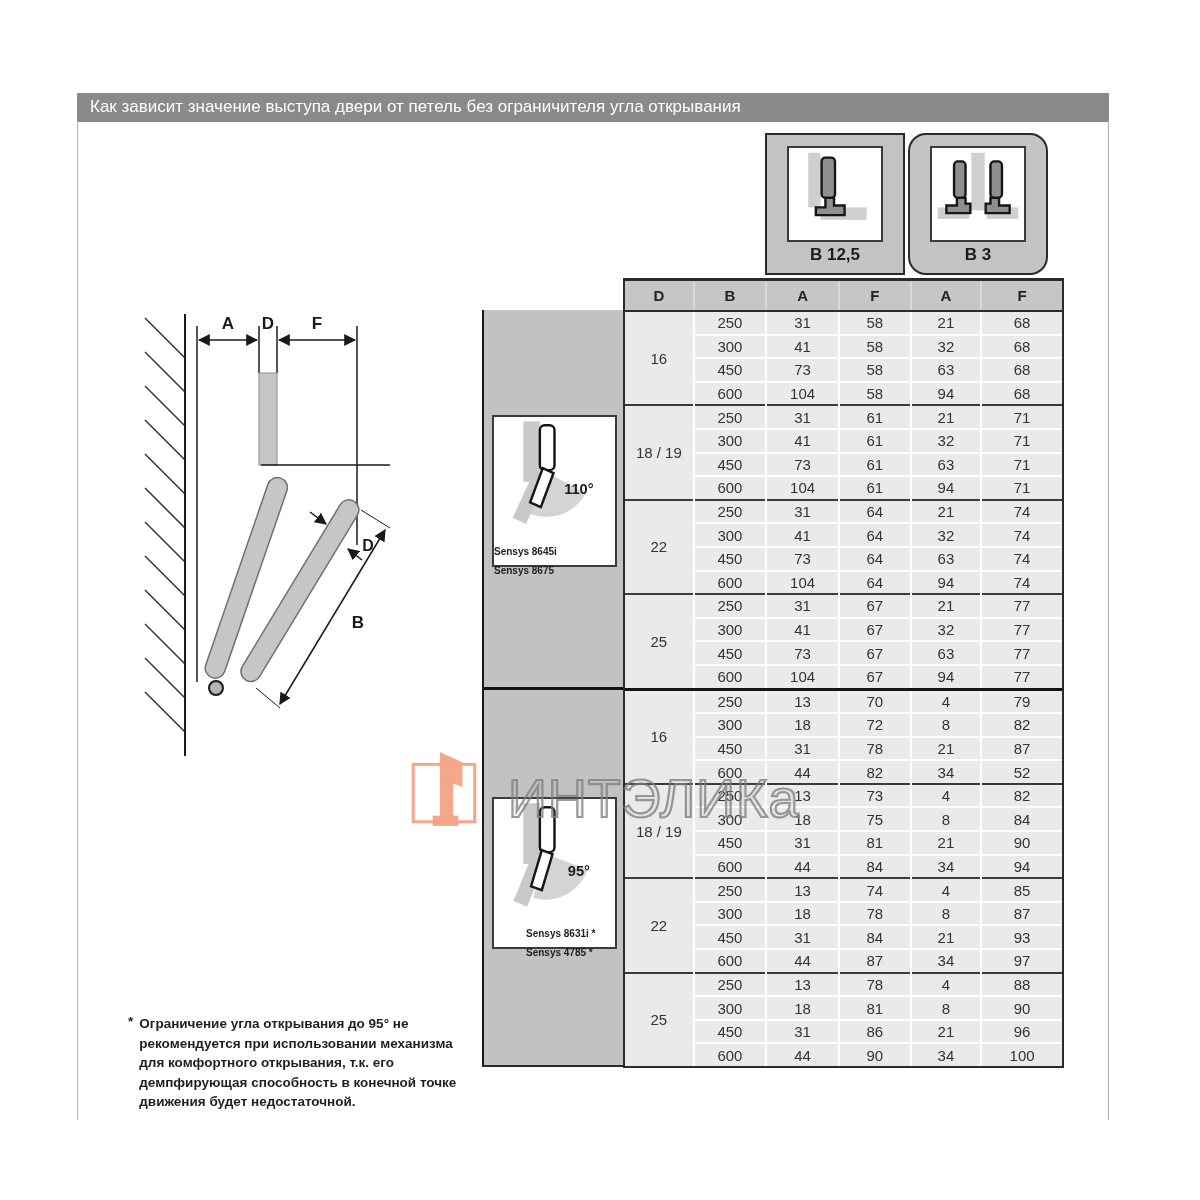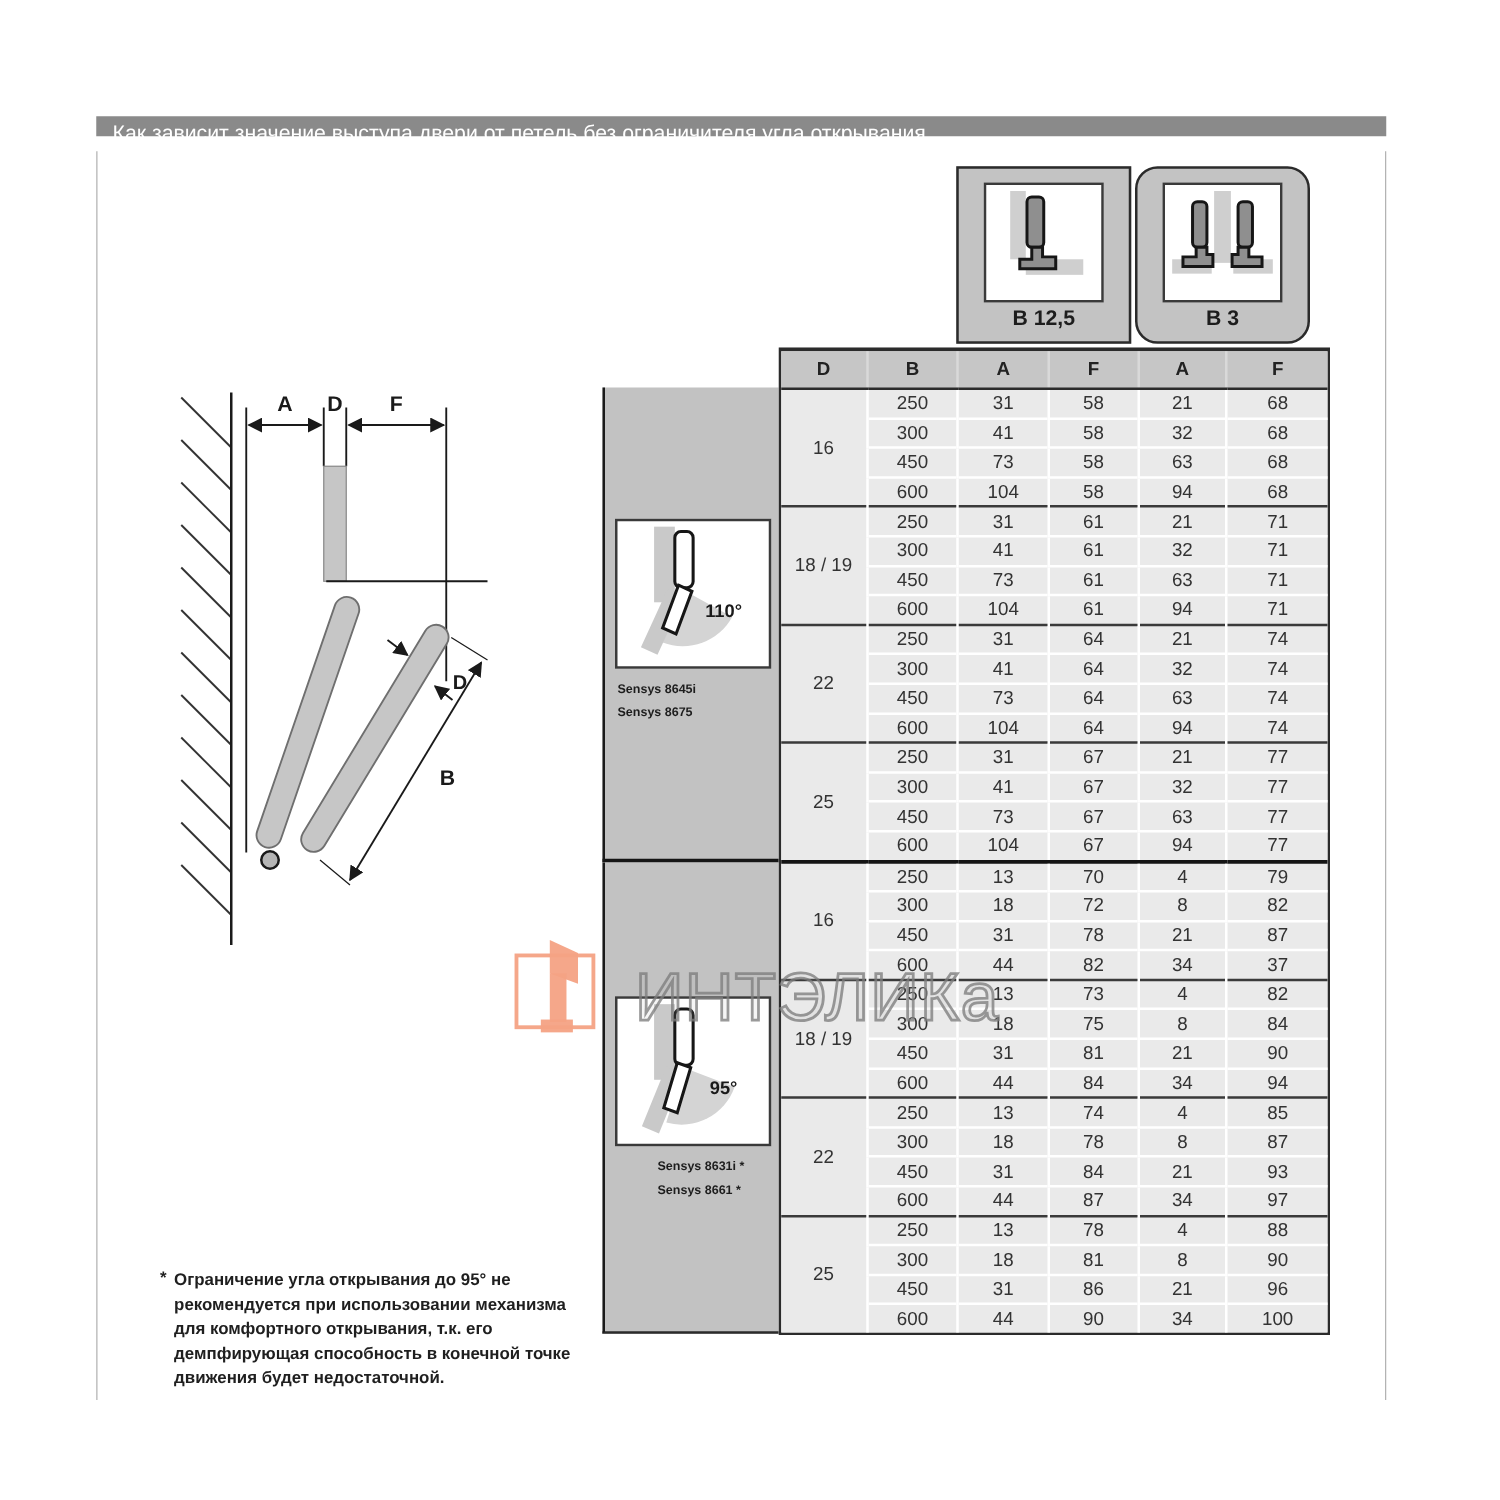--- a/index.html
+++ b/index.html
@@ -1,20 +1,20 @@
 <!DOCTYPE html>
 <html><head>
 <meta charset="utf-8">
 <style>
   html,body{margin:0;padding:0;}
   body{font-family:"Liberation Sans",sans-serif;background:#fff;}
   .page{position:relative;width:1200px;height:1200px;background:#fff;overflow:hidden;}
 
   
-  .title-bar{position:absolute;left:77px;top:93px;width:1032px;height:16px;background:#8a8a8a;
+  .title-bar{position:absolute;left:77px;top:93px;width:1032px;height:29px;background:#8a8a8a;
     color:#fff;font-size:17px;line-height:28px;padding-left:13px;box-sizing:border-box;white-space:nowrap;}
   .frame-line{position:absolute;top:121px;width:1px;height:999px;background:#b3b3b3;}
   .frame-left{left:77px;}
   .frame-right{left:1108px;}
 
   
   .legend-box{position:absolute;top:133px;height:142px;background:#c3c3c3;border:2px solid #2b2b2b;box-sizing:border-box;padding-left:30px;}
   .legend-box-1{left:765px;width:140px;}
   .legend-box-2{left:908px;width:140px;border-radius:18px;}
   .legend-inner{position:absolute;left:50%;top:11px;transform:translateX(-50%);width:96px;height:96px;
@@ -30,21 +30,21 @@
     border-left:2px solid #fff;border-top:2px solid #fff;padding:0;}
   .tbl-wrap td.dcell{border-left:none;}
   .tbl-wrap tbody tr:first-child td{border-top:none;}
   .tbl-wrap tr.group-start td{border-top:2px solid #3a3a3a;}
   .tbl-wrap tr.section-start td{border-top:3px solid #151515;}
 
   
   .side-block{position:absolute;left:482px;width:141px;background:#c2c2c2;border-left:2px solid #1a1a1a;box-sizing:border-box;}
   .side-block-1{top:310px;height:380px;border-bottom:3px solid #151515;}
   .side-block-2{top:690px;height:377px;border-bottom:2px solid #2b2b2b;}
-  .hinge-icon-box{position:absolute;left:8px;width:125px;height:120px;background:#fff;border:2px solid #3a3a3a;box-sizing:border-box;}
+  .hinge-icon-box{position:absolute;left:8px;width:125px;height:152px;background:#fff;border:2px solid #3a3a3a;box-sizing:border-box;}
   .side-block-1 .hinge-icon-box{top:105px;}
   .side-block-2 .hinge-icon-box{top:107px;}
   .models{position:absolute;left:10px;font-size:10px;font-weight:bold;color:#1d1d1d;line-height:19px;}
   .side-block-1 .models{top:232px;}
   .side-block-2 .models{top:234px;margin-left:32px;}
 
   
   .footnote{position:absolute;left:128px;top:1014px;width:332px;display:flex;gap:6px;
     font-size:13.5px;font-weight:bold;color:#1f1f1f;line-height:19.5px;}
   .footnote .marker{flex:0 0 auto;transform:translateY(-2px);}
@@ -177,21 +177,21 @@
         <path d="M54,56 L96,72 A46,46 0 0 1 40,101 Z" fill="#d4d4d4"></path>
         <rect x="30" y="4" width="17" height="62" fill="#c9c9c9"></rect>
         <polygon points="53.5,62 34,110 20,104 40,55" fill="#c9c9c9"></polygon>
         <rect x="47" y="8" width="15" height="46" rx="5" fill="#fff" stroke="#161616" stroke-width="2.5"></rect>
         <polygon points="49,52 60,56 49,93 38,89" fill="#fff" stroke="#161616" stroke-width="2.5"></polygon>
         <text x="87" y="78" text-anchor="middle" font-size="15" font-weight="bold" fill="#1a1a1a">95°</text>
       </svg>
     </div>
     <div class="models">
       <div>Sensys 8631i *</div>
-      <div>Sensys 8661 *</div>
+      <div>Sensys 4785 *</div>
     </div>
   </div>
 
   <div class="tbl-wrap">
     <table>
       <colgroup>
         <col style="width:68px">
           <col style="width:72px">
           <col style="width:72px">
         <col style="width:71px">
@@ -345,21 +345,21 @@
             <td>31</td>
             <td>78</td>
             <td>21</td>
             <td>87</td>
           </tr>
           <tr>
             <td>600</td>
             <td>44</td>
             <td>82</td>
             <td>34</td>
-            <td>37</td>
+            <td>52</td>
           </tr>
           <tr class="group-start">
             <td rowspan="4" class="dcell">18 / 19</td>
             <td>250</td>
             <td>13</td>
             <td>73</td>
             <td>4</td>
             <td>82</td>
           </tr>
           <tr>

